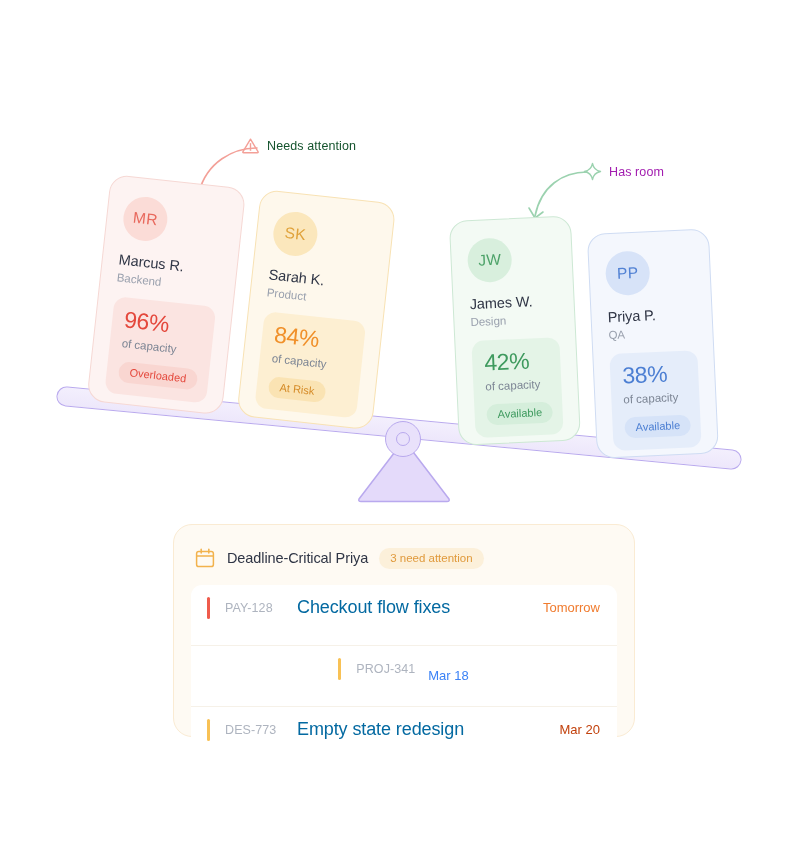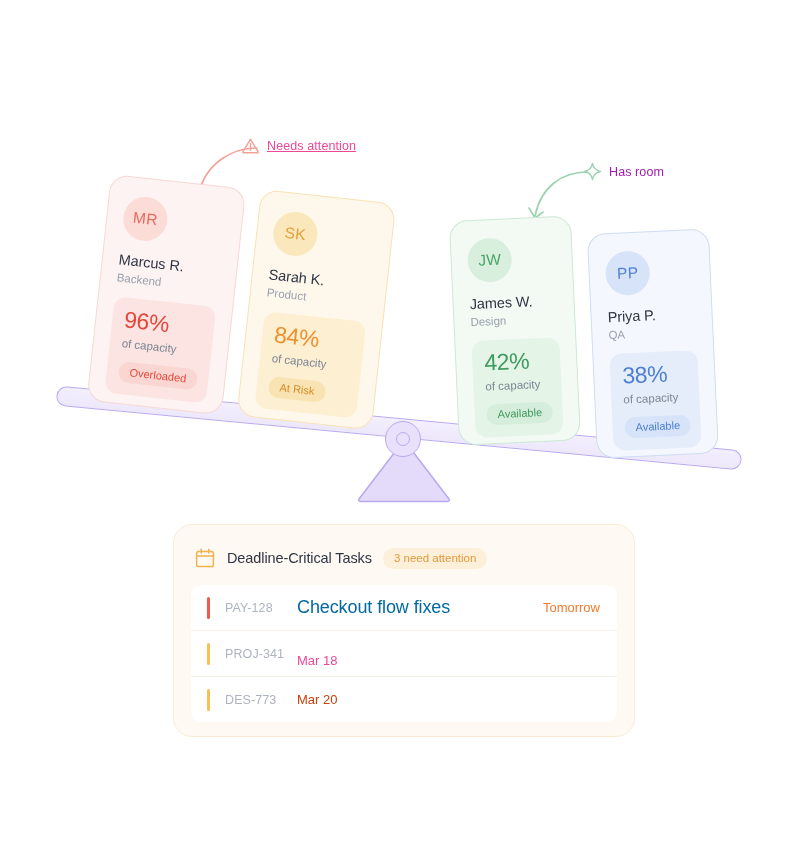--- a/index.html
+++ b/index.html
@@ -9,21 +9,21 @@
     font-family:"Liberation Sans", sans-serif;
     -webkit-font-smoothing:antialiased;
     overflow:hidden;
   }
   #stage{position:relative;width:800px;height:860px;overflow:hidden;}
 
   
   .annot{position:absolute;display:flex;align-items:center;gap:7px;}
   .annot .atext{font-size:12.5px;letter-spacing:.1px;white-space:nowrap;}
   #annot-attention{left:241px;top:137px;}
-  #annot-attention .atext{color:#ec4899;text-decoration:underline;}
+  #annot-attention .atext{color:#14532d;}
   #annot-room{left:583px;top:162px;}
   #annot-room .atext{color:#a21caf;text-align:center;}
   .arrow-svg{position:absolute;pointer-events:none;overflow:visible;}
 
   
   .beam{
     position:absolute;
     left:55px;top:418px;width:688px;height:20px;
     border-radius:10px;
     background:linear-gradient(180deg,#F3EFFD 0%,#EDE7FB 100%);
@@ -106,22 +106,23 @@
     box-sizing:border-box;padding:16px 17px 17px 17px;
   }
   .tasks-head{display:flex;align-items:center;gap:11px;height:34px;padding-left:3px;}
   .tasks-title{font-size:14.5px;color:#2F3545;letter-spacing:-.1px;}
   .tasks-count{
     background:#FCF0DA;color:#E09A3C;font-size:11.5px;
     border-radius:11px;padding:4px 11px 5px 11px;
   }
   .tasks-list{margin-top:10px;background:#FFFFFF;border-radius:11px;overflow:hidden;}
   .task-row{
-    display:flex;align-items:center;height:45px;padding:0 17px 0 0;
+    display:flex;align-items:center;height:45px;padding:0 17px 15px 0;
     border-bottom:1px solid #F6F1E8;
+    justify-content:center;
   }
   .task-row:last-child{border-bottom:none;}
   .task-bar{width:3px;height:22px;border-radius:2px;margin:0 15px 0 16px;flex:none;}
   .task-key{font-size:12.5px;color:#AEB4BF;width:72px;flex:none;letter-spacing:.1px;}
   .task-title{font-size:18px;color:#0369a1;flex:1;letter-spacing:-.1px;}
   .task-due{font-size:13px;flex:none;}
 </style>
 </head>
 <body>
 
@@ -208,41 +209,42 @@
   </div>
 
   <div id="tasks-panel">
     <div class="tasks-head">
       <svg width="22" height="22" viewBox="0 0 22 22">
         <rect x="2.6" y="4.6" width="16.8" height="15" rx="2.2" fill="none" stroke="#F2B24C" stroke-width="1.5"></rect>
         <line x1="2.6" y1="9" x2="19.4" y2="9" stroke="#F2B24C" stroke-width="1.5"></line>
         <line x1="7.2" y1="2.2" x2="7.2" y2="6" stroke="#F2B24C" stroke-width="1.5" stroke-linecap="round"></line>
         <line x1="14.8" y1="2.2" x2="14.8" y2="6" stroke="#F2B24C" stroke-width="1.5" stroke-linecap="round"></line>
       </svg>
-      <span class="tasks-title">Deadline-Critical Tasks</span>
+      <span class="tasks-title">Deadline-Critical Priya</span>
       <span class="tasks-count">3 need attention</span>
     </div>
 
     <div class="tasks-list">
 
       <div class="task-row">
         <div class="task-bar" style="background:#EF5B4C;"></div>
         <div class="task-key">PAY-128</div>
         <div class="task-title">Checkout flow fixes</div>
         <div class="task-due" style="color:#F07B2E;">Tomorrow</div>
       </div>
 
       <div class="task-row">
         <div class="task-bar" style="background:#F8C155;"></div>
         <div class="task-key">PROJ-341</div>
-        <div class="task-due" style="color:#ec4899;margin-top:13px;">Mar 18</div>
+        <div class="task-due" style="color:#3b82f6;margin-top:13px;">Mar 18</div>
       </div>
 
       <div class="task-row">
         <div class="task-bar" style="background:#F8C155;"></div>
         <div class="task-key">DES-773</div>
+        <div class="task-title">Empty state redesign</div>
         <div class="task-due" style="color:#c2410c;">Mar 20</div>
       </div>
 
     </div>
   </div>
 
 </div>
 
 </body></html>

